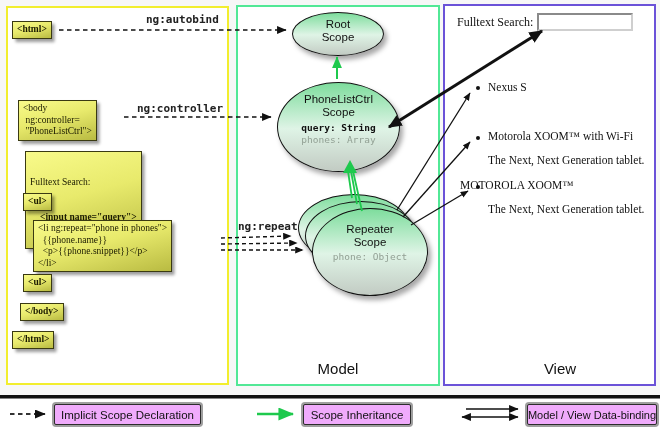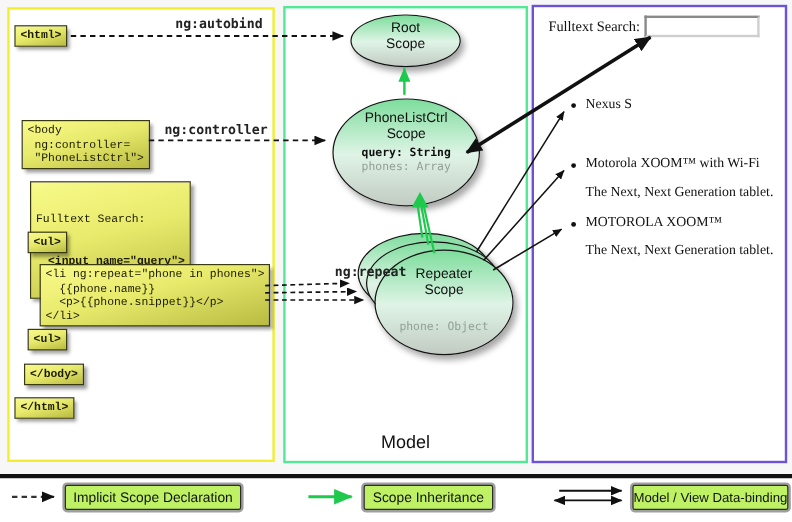--- a/index.html
+++ b/index.html
@@ -2,42 +2,42 @@
 <html><head>
 <meta charset="utf-8">
 <style>
   html,body{margin:0;padding:0;}
   body{width:660px;height:435px;background:#f7f7f7;font-family:"Liberation Sans",sans-serif;overflow:hidden;}
   #stage{position:relative;width:660px;height:435px;}
   .col{position:absolute;background:#fff;z-index:1;}
   .col-template{left:6px;top:6px;width:219px;height:375px;border:2px solid #f2ee2e;}
   .col-model{left:236px;top:5px;width:200px;height:377px;border:2px solid #52e896;}
   .col-view{left:443px;top:4px;width:209px;height:378px;border:2px solid #6b52d8;}
-  .codebox{position:absolute;z-index:3;font-family:Liberation Mono, monospace;
+  .codebox{position:absolute;z-index:3;font-family:Liberation Serif, serif;
     font-size:9.5px;line-height:11.5px;color:#1a1a00;white-space:pre;
     background:linear-gradient(165deg,#f8fa8a 0%,#e8ea6c 45%,#b9bb42 100%);
     border:1px solid #3a3a12;box-shadow:2.5px 3px 3px rgba(0,0,0,0.40);padding:2px 4px;}
   .codebox.bold{font-weight:bold;}
   .mono-label{position:absolute;z-index:4;font-family:"DejaVu Sans Mono","Liberation Mono",monospace;
     font-size:11px;font-weight:bold;color:#222;white-space:pre;}
   .ellipse{position:absolute;z-index:2;border:1.6px solid #111;border-radius:50%;
     background:linear-gradient(180deg,#7edd9d 0%,#dff4e6 52%,#c2cbc3 100%);
     box-shadow:3px 4px 5px rgba(0,0,0,0.35);display:flex;flex-direction:column;
     align-items:center;justify-content:flex-start;}
   .ell-title{font-size:11.5px;color:#111;text-align:center;white-space:pre;line-height:13px;}
   .ell-prop{font-family:"DejaVu Sans Mono","Liberation Mono",monospace;font-size:9.5px;line-height:12px;}
   .prop-bold{font-weight:bold;color:#111;}
   .prop-gray{color:#92a094;}
   .viewtext{position:absolute;z-index:2;font-family:"Liberation Serif",serif;font-size:11.5px;color:#111;white-space:nowrap;}
   .bullet{position:absolute;z-index:2;width:4px;height:4px;border-radius:50%;background:#111;}
   .view-input{position:absolute;z-index:2;left:537px;top:13px;width:88px;height:14px;
     border:2px solid;border-color:#8a8a8a #cfcfcf #cfcfcf #8a8a8a;background:#fff;font-size:10px;padding:0 2px;}
   .col-label{position:absolute;z-index:4;font-size:15px;color:#111;width:120px;text-align:center;top:360px;}
   .legend-area{position:absolute;left:0;top:399px;width:660px;height:36px;background:#fff;z-index:1;}
-  .legend-box{position:absolute;z-index:2;background:#bef264;border:1px solid #2c2c2c;
+  .legend-box{position:absolute;z-index:2;background:#f0abfc;border:1px solid #2c2c2c;
     box-shadow:0 0 0 2px #9f9f9f;border-radius:2px;font-size:11.5px;color:#111;
     display:flex;align-items:center;justify-content:center;white-space:nowrap;}
   #arrows{position:absolute;left:0;top:0;z-index:6;pointer-events:none;}
 </style>
 </head>
 <body>
 
 <div id="stage">
 
   <div class="col col-template"></div>
@@ -56,57 +56,58 @@
   <div class="codebox" style="left:33px;top:220px;">&lt;li ng:repeat="phone in phones"&gt;
   {{phone.name}}
   &lt;p&gt;{{phone.snippet}}&lt;/p&gt;
 &lt;/li&gt;</div>
   <div class="codebox bold" style="left:23px;top:274px;">&lt;ul&gt;</div>
   <div class="codebox bold" style="left:20px;top:303px;">&lt;/body&gt;</div>
   <div class="codebox bold" style="left:12px;top:331px;">&lt;/html&gt;</div>
 
   <div class="mono-label" style="left:146px;top:13px;">ng:autobind</div>
   <div class="mono-label" style="left:137px;top:102px;">ng:controller</div>
-  <div class="mono-label" style="left:238px;top:220px;margin-left:41px;">ng:repeat</div>
+  <div class="mono-label" style="left:238px;top:220px;">ng:repeat</div>
 
   <div class="ellipse" style="left:292px;top:12px;width:90px;height:37px;padding-top:5px;">
     <div class="ell-title">Root
 Scope</div>
   </div>
 
   <div class="ellipse" style="left:277px;top:82px;width:121px;height:78px;padding-top:10px;">
     <div class="ell-title">PhoneListCtrl
 Scope</div>
     <div class="ell-prop prop-bold" style="margin-top:3px;">query: String</div>
     <div class="ell-prop prop-gray">phones: Array</div>
   </div>
 
   <div class="ellipse" style="left:298px;top:194px;width:110px;height:66px;"></div>
   <div class="ellipse" style="left:305px;top:201px;width:110px;height:68px;"></div>
   <div class="ellipse" style="left:312px;top:208px;width:114px;height:72px;padding-top:14px;">
     <div class="ell-title">Repeater
 Scope</div>
-    <div class="ell-prop prop-gray" style="margin-top:18px;">phone: Object</div>
+    <div class="ell-prop prop-gray" style="margin-top:2px;">phone: Object</div>
   </div>
 
   <div class="viewtext" style="left:457px;top:15px;font-size:12px;">Fulltext Search:</div>
   <input class="view-input" type="text" value="" style="">
 
   <div class="bullet" style="left:476px;top:86px;"></div>
   <div class="viewtext" style="left:488px;top:81px;">Nexus S</div>
 
   <div class="bullet" style="left:476px;top:136px;"></div>
   <div class="viewtext" style="left:488px;top:130px;">Motorola XOOM™ with Wi-Fi</div>
   <div class="viewtext" style="left:488px;top:154px;">The Next, Next Generation tablet.</div>
 
   <div class="bullet" style="left:476px;top:185px;"></div>
-  <div class="viewtext" style="left:488px;top:179px;">MOTOROLA XOOM™</div>
+  <div class="viewtext" style="left:460px;top:179px;">MOTOROLA XOOM™</div>
   <div class="viewtext" style="left:488px;top:203px;">The Next, Next Generation tablet.</div>
 
   <div class="col-label" style="left:278px;">Model</div>
+  <div class="col-label" style="left:500px;">View</div>
 
   <div class="legend-area"></div>
   <div class="legend-box" style="left:54px;top:404px;width:145px;height:19px;">
     <span>Implicit Scope Declaration</span>
   </div>
   <div class="legend-box" style="left:303px;top:404px;width:106px;height:19px;">
     <span>Scope Inheritance</span>
   </div>
   <div class="legend-box" style="left:527px;top:404px;width:128px;height:19px;font-size:11px;">
     <span>Model / View Data-binding</span>

